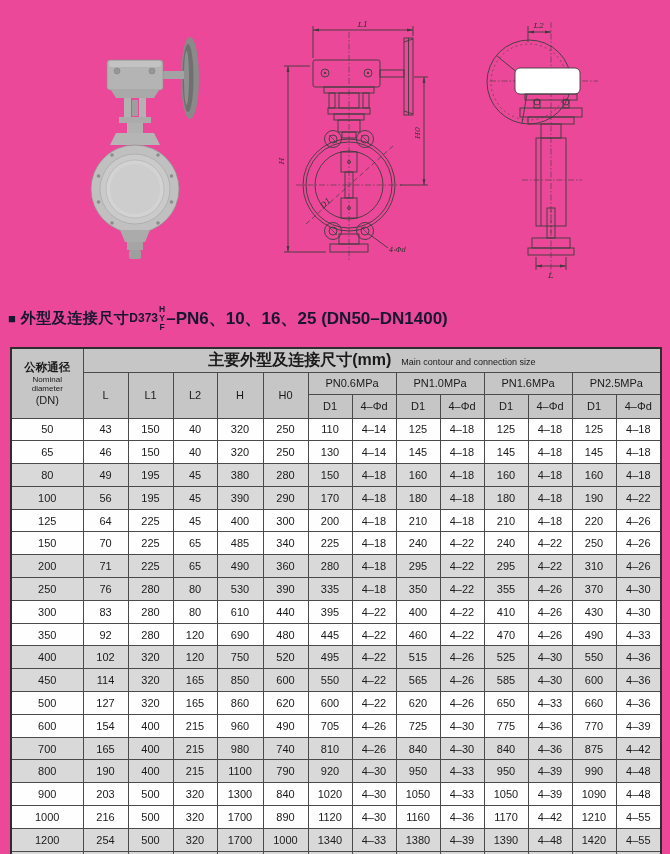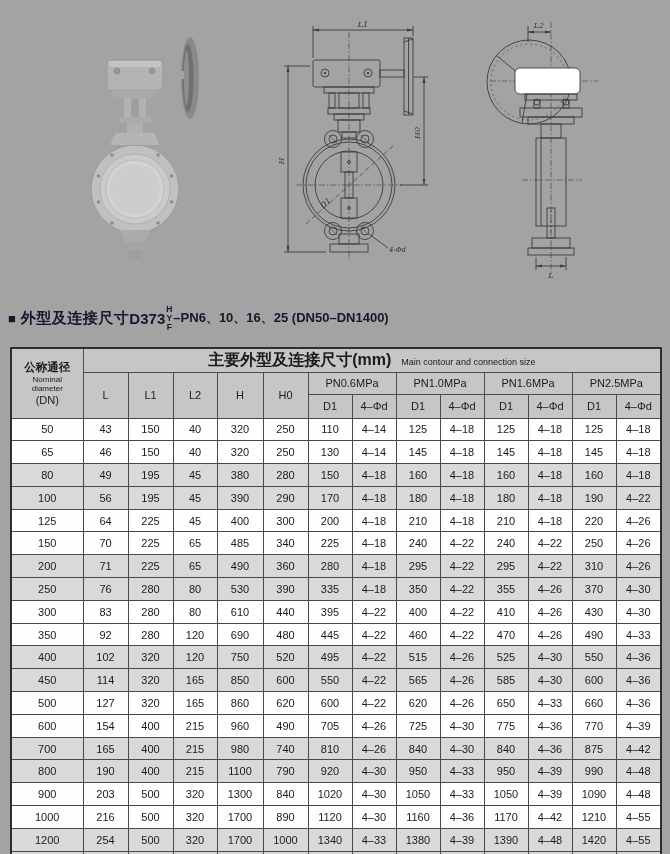--- a/index.html
+++ b/index.html
@@ -1,33 +1,33 @@
 <!DOCTYPE html>
 <html><head>
 <meta charset="utf-8">
 <style>
   html,body{margin:0;padding:0;background:#fff;}
   body{width:670px;height:854px;font-family:"Liberation Sans",sans-serif;color:#111;}
-  .page{position:relative;width:670px;height:854px;background:#a3a3a3;overflow:hidden;}
+  .page{position:relative;width:670px;height:854px;background:#ec4899;overflow:hidden;}
 
   
   .drawings{position:absolute;top:0;left:0;width:670px;height:302px;}
   .svg-abs{position:absolute;}
   .dim-label{font-family:"DejaVu Serif",serif;font-style:italic;font-size:8px;fill:#333;}
   .dim-label-sm{font-family:"DejaVu Serif",serif;font-style:italic;font-size:7px;fill:#333;}
 
   
   .title-row{position:absolute;top:305px;left:8px;display:flex;align-items:center;
              font-weight:bold;color:#16162f;white-space:nowrap;}
   .t-bullet{font-size:13px;margin-right:5px;line-height:1;}
   .t-cn{font-size:15px;letter-spacing:0.5px;}
-  .t-model{font-size:15px;}
+  .t-model{font-size:12px;}
   .t-stack{display:inline-flex;flex-direction:column;align-items:center;
            font-size:8.5px;line-height:1.05;margin:0 1px;}
-  .t-spec{font-size:13px;}
+  .t-spec{font-size:17px;}
   .t-en{font-size:12px;margin-left:2px;}
 
   
   table{position:absolute;top:347px;left:10px;width:650px;border-collapse:collapse;
         table-layout:fixed;font-size:11px;color:#1a1a1a;}
   th,td{border:1px solid #4a4a4a;text-align:center;vertical-align:middle;padding:0;}
   table{border:2px solid #2e2e2e;}
   thead th{background:#c6c6c6;font-weight:normal;}
   .corner-cn{font-weight:bold;font-size:11.5px;}
   .corner-en{font-size:8px;line-height:1.15;}

